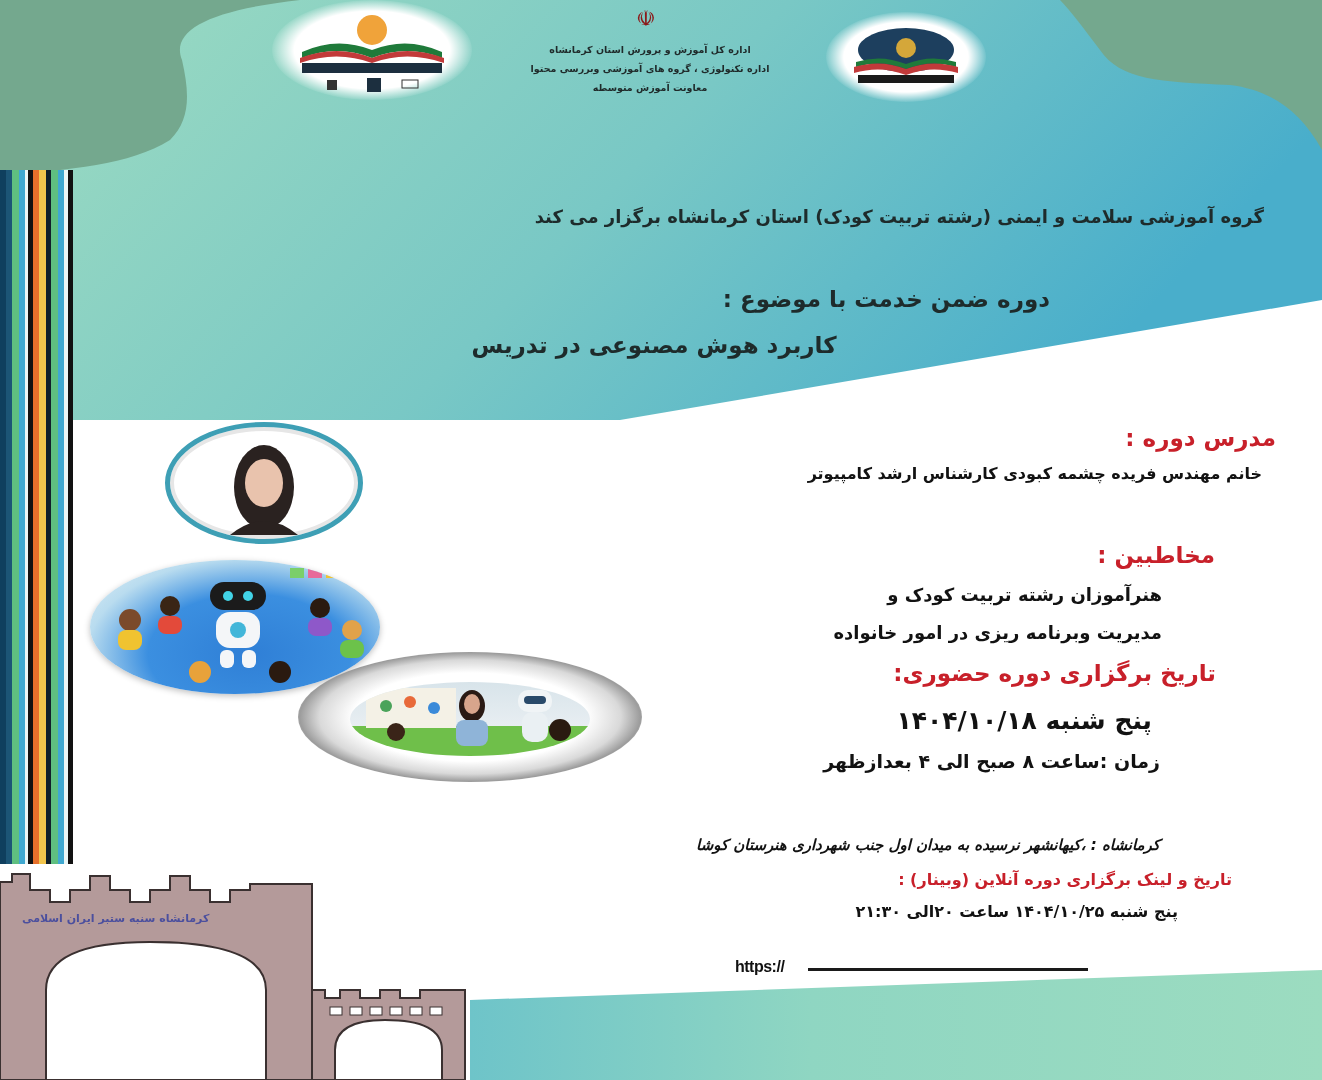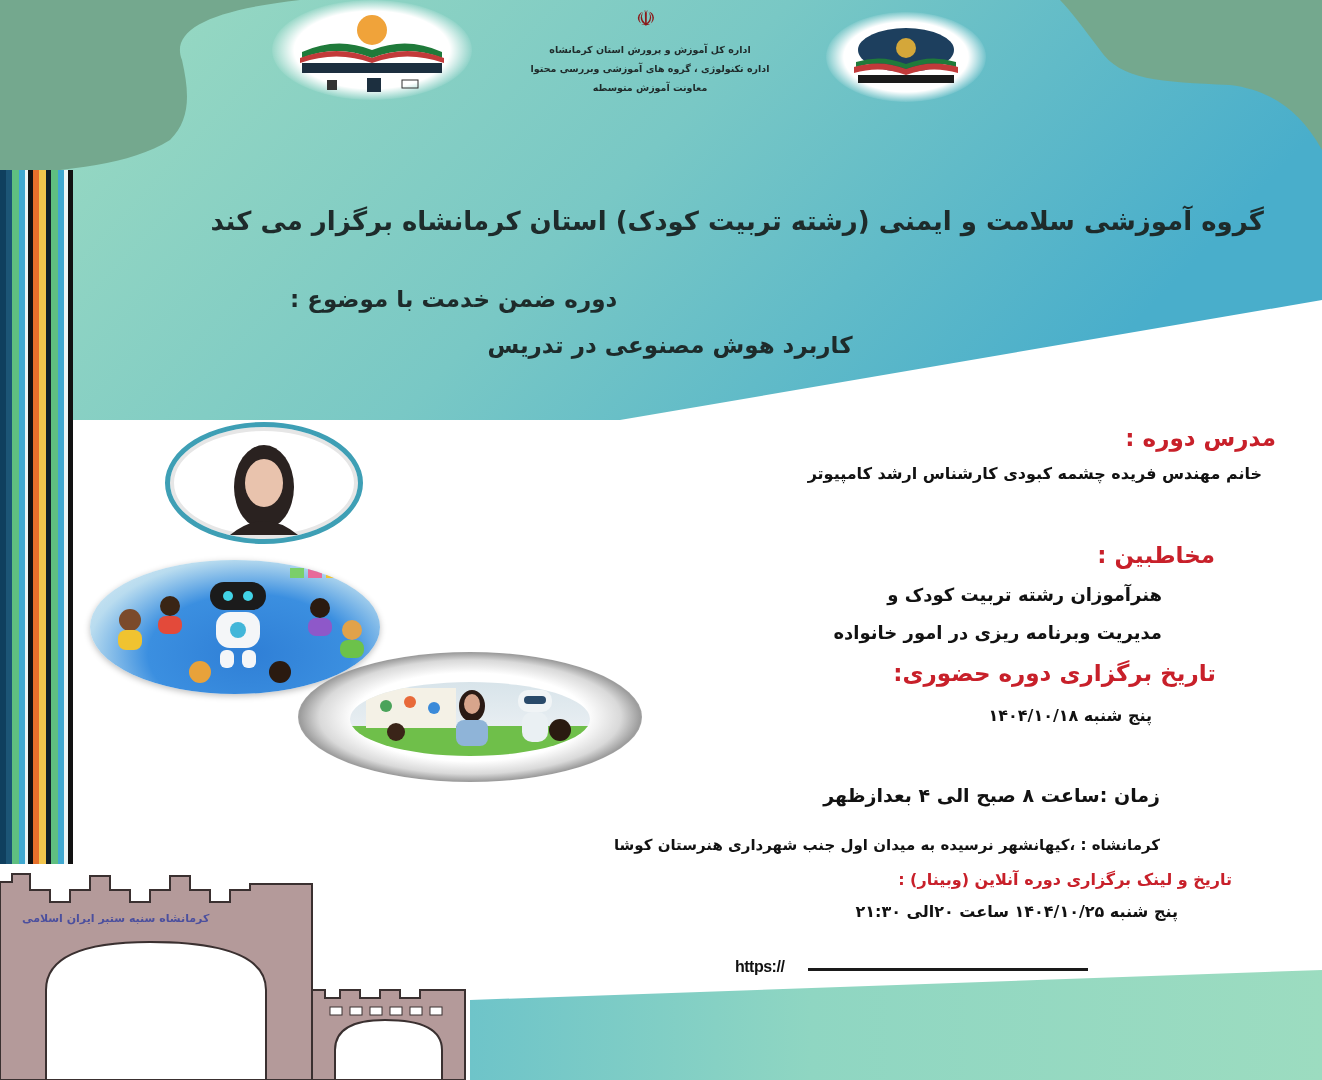--- a/index.html
+++ b/index.html
@@ -12,23 +12,23 @@
   .stripe { height: 100%; }
 
   
   .logo { position: absolute; border-radius: 50%; background: radial-gradient(ellipse at center, #ffffff 55%, rgba(255,255,255,0.0) 72%); }
   .logo-left { left: 272px; top: 0px; width: 200px; height: 100px; }
   .logo-right { left: 826px; top: 12px; width: 160px; height: 90px; }
   .emblem { position: absolute; left: 636px; top: 6px; font-size: 22px; color: #8b1a1a; }
   .header-lines { position: absolute; left: 470px; top: 40px; width: 360px; text-align: center; direction: rtl; font-size: 9.5px; line-height: 19px; color: #1f2a2a; font-weight: bold; }
 
   .rtl { direction: rtl; unicode-bidi: plaintext; }
-  .t-main { position: absolute; right: 58px; top: 206px; font-size: 26px; font-weight: bold; color: #1e2b2b; white-space: nowrap; }
-  .t-course { position: absolute; left: 290px; width: 760px; text-align: left; top: 286px; font-size: 23px; font-weight: bold; color: #1e2b2b; }
-  .t-topic { position: absolute; left: 290px; width: 760px; text-align: center; top: 332px; font-size: 23px; font-weight: bold; color: #1e2b2b; }
+  .t-main { position: absolute; right: 58px; top: 206px; font-size: 18px; font-weight: bold; color: #1e2b2b; white-space: nowrap; }
+  .t-course { position: absolute; left: 290px; width: 760px; text-align: right; top: 286px; font-size: 23px; font-weight: bold; color: #1e2b2b; }
+  .t-topic { position: absolute; left: 274px; width: 760px; text-align: center; top: 332px; font-size: 23px; font-weight: bold; color: #1e2b2b; }
 
   .red-h { position: absolute; color: #c8202a; font-weight: bold; white-space: nowrap; }
   .blk { position: absolute; color: #121212; font-weight: bold; white-space: nowrap; }
 
   .photo { position: absolute; border-radius: 50%; overflow: hidden; }
   .link-line { position: absolute; left: 808px; top: 968px; width: 280px; height: 3px; background: #1a1a1a; }
   .link-text { position: absolute; left: 735px; top: 958px; font-family: "Liberation Sans", sans-serif; font-weight: bold; font-size: 16px; color: #111; letter-spacing: -0.5px; }
 
   .gate-text { position: absolute; left: 22px; top: 912px; font-size: 11px; color: #4b4f9e; font-weight: bold; direction: rtl; }
 </style>
@@ -108,24 +108,24 @@
   <div class="t-topic rtl">کاربرد هوش مصنوعی در تدریس</div>
 
   <div class="red-h rtl" style="right:46px; top:425px; font-size:23px;">مدرس دوره :</div>
   <div class="blk rtl" style="right:60px; top:464px; font-size:16px;">خانم مهندس فریده چشمه کبودی کارشناس ارشد کامپیوتر</div>
 
   <div class="red-h rtl" style="right:107px; top:542px; font-size:23px;">مخاطبین :</div>
   <div class="blk rtl" style="right:160px; top:584px; font-size:18px;">هنرآموزان رشته تربیت کودک و</div>
   <div class="blk rtl" style="right:160px; top:622px; font-size:18px;">مدیریت وبرنامه ریزی در امور خانواده</div>
 
   <div class="red-h rtl" style="right:106px; top:660px; font-size:23px;">تاریخ برگزاری دوره حضوری:</div>
-  <div class="blk rtl" style="right:170px; top:706px; font-size:16px;">پنج شنبه ۱۴۰۴/۱۰/۱۸</div>
-  <div class="blk rtl" style="right:162px; top:750px; font-size:19px;margin-top:34px;">زمان :ساعت ۸ صبح الی ۴ بعدازظهر</div>
+  <div class="blk rtl" style="right:170px; top:706px; font-size:25px;">پنج شنبه ۱۴۰۴/۱۰/۱۸</div>
+  <div class="blk rtl" style="right:162px; top:750px; font-size:19px;">زمان :ساعت ۸ صبح الی ۴ بعدازظهر</div>
 
-  <div class="blk rtl" style="right:162px; top:836px; font-size:15px;">کرمانشاه : ،کیهانشهر نرسیده به میدان اول جنب شهرداری هنرستان کوشا</div>
+  <div class="blk rtl" style="right:162px; top:836px; font-size:15px;font-style:italic;">کرمانشاه : ،کیهانشهر نرسیده به میدان اول جنب شهرداری هنرستان کوشا</div>
 
   <div class="red-h rtl" style="right:90px; top:870px; font-size:16px;">تاریخ و لینک برگزاری دوره آنلاین (وبینار) :</div>
   <div class="blk rtl" style="right:144px; top:902px; font-size:16px;">پنج شنبه ۱۴۰۴/۱۰/۲۵ ساعت ۲۰الی ۲۱:۳۰</div>
 
   <div class="link-text">https://</div>
   <div class="link-line"></div>
 
   <div class="photo" style="left:165px; top:422px; width:188px; height:112px; border:5px solid #3e9fb5; box-shadow: 0 0 0 4px #e6e6e6 inset; background:#ffffff;">
     <svg width="188" height="112" viewBox="0 0 188 112">
       <ellipse cx="94" cy="60" rx="30" ry="42" fill="#2a2220"></ellipse>

